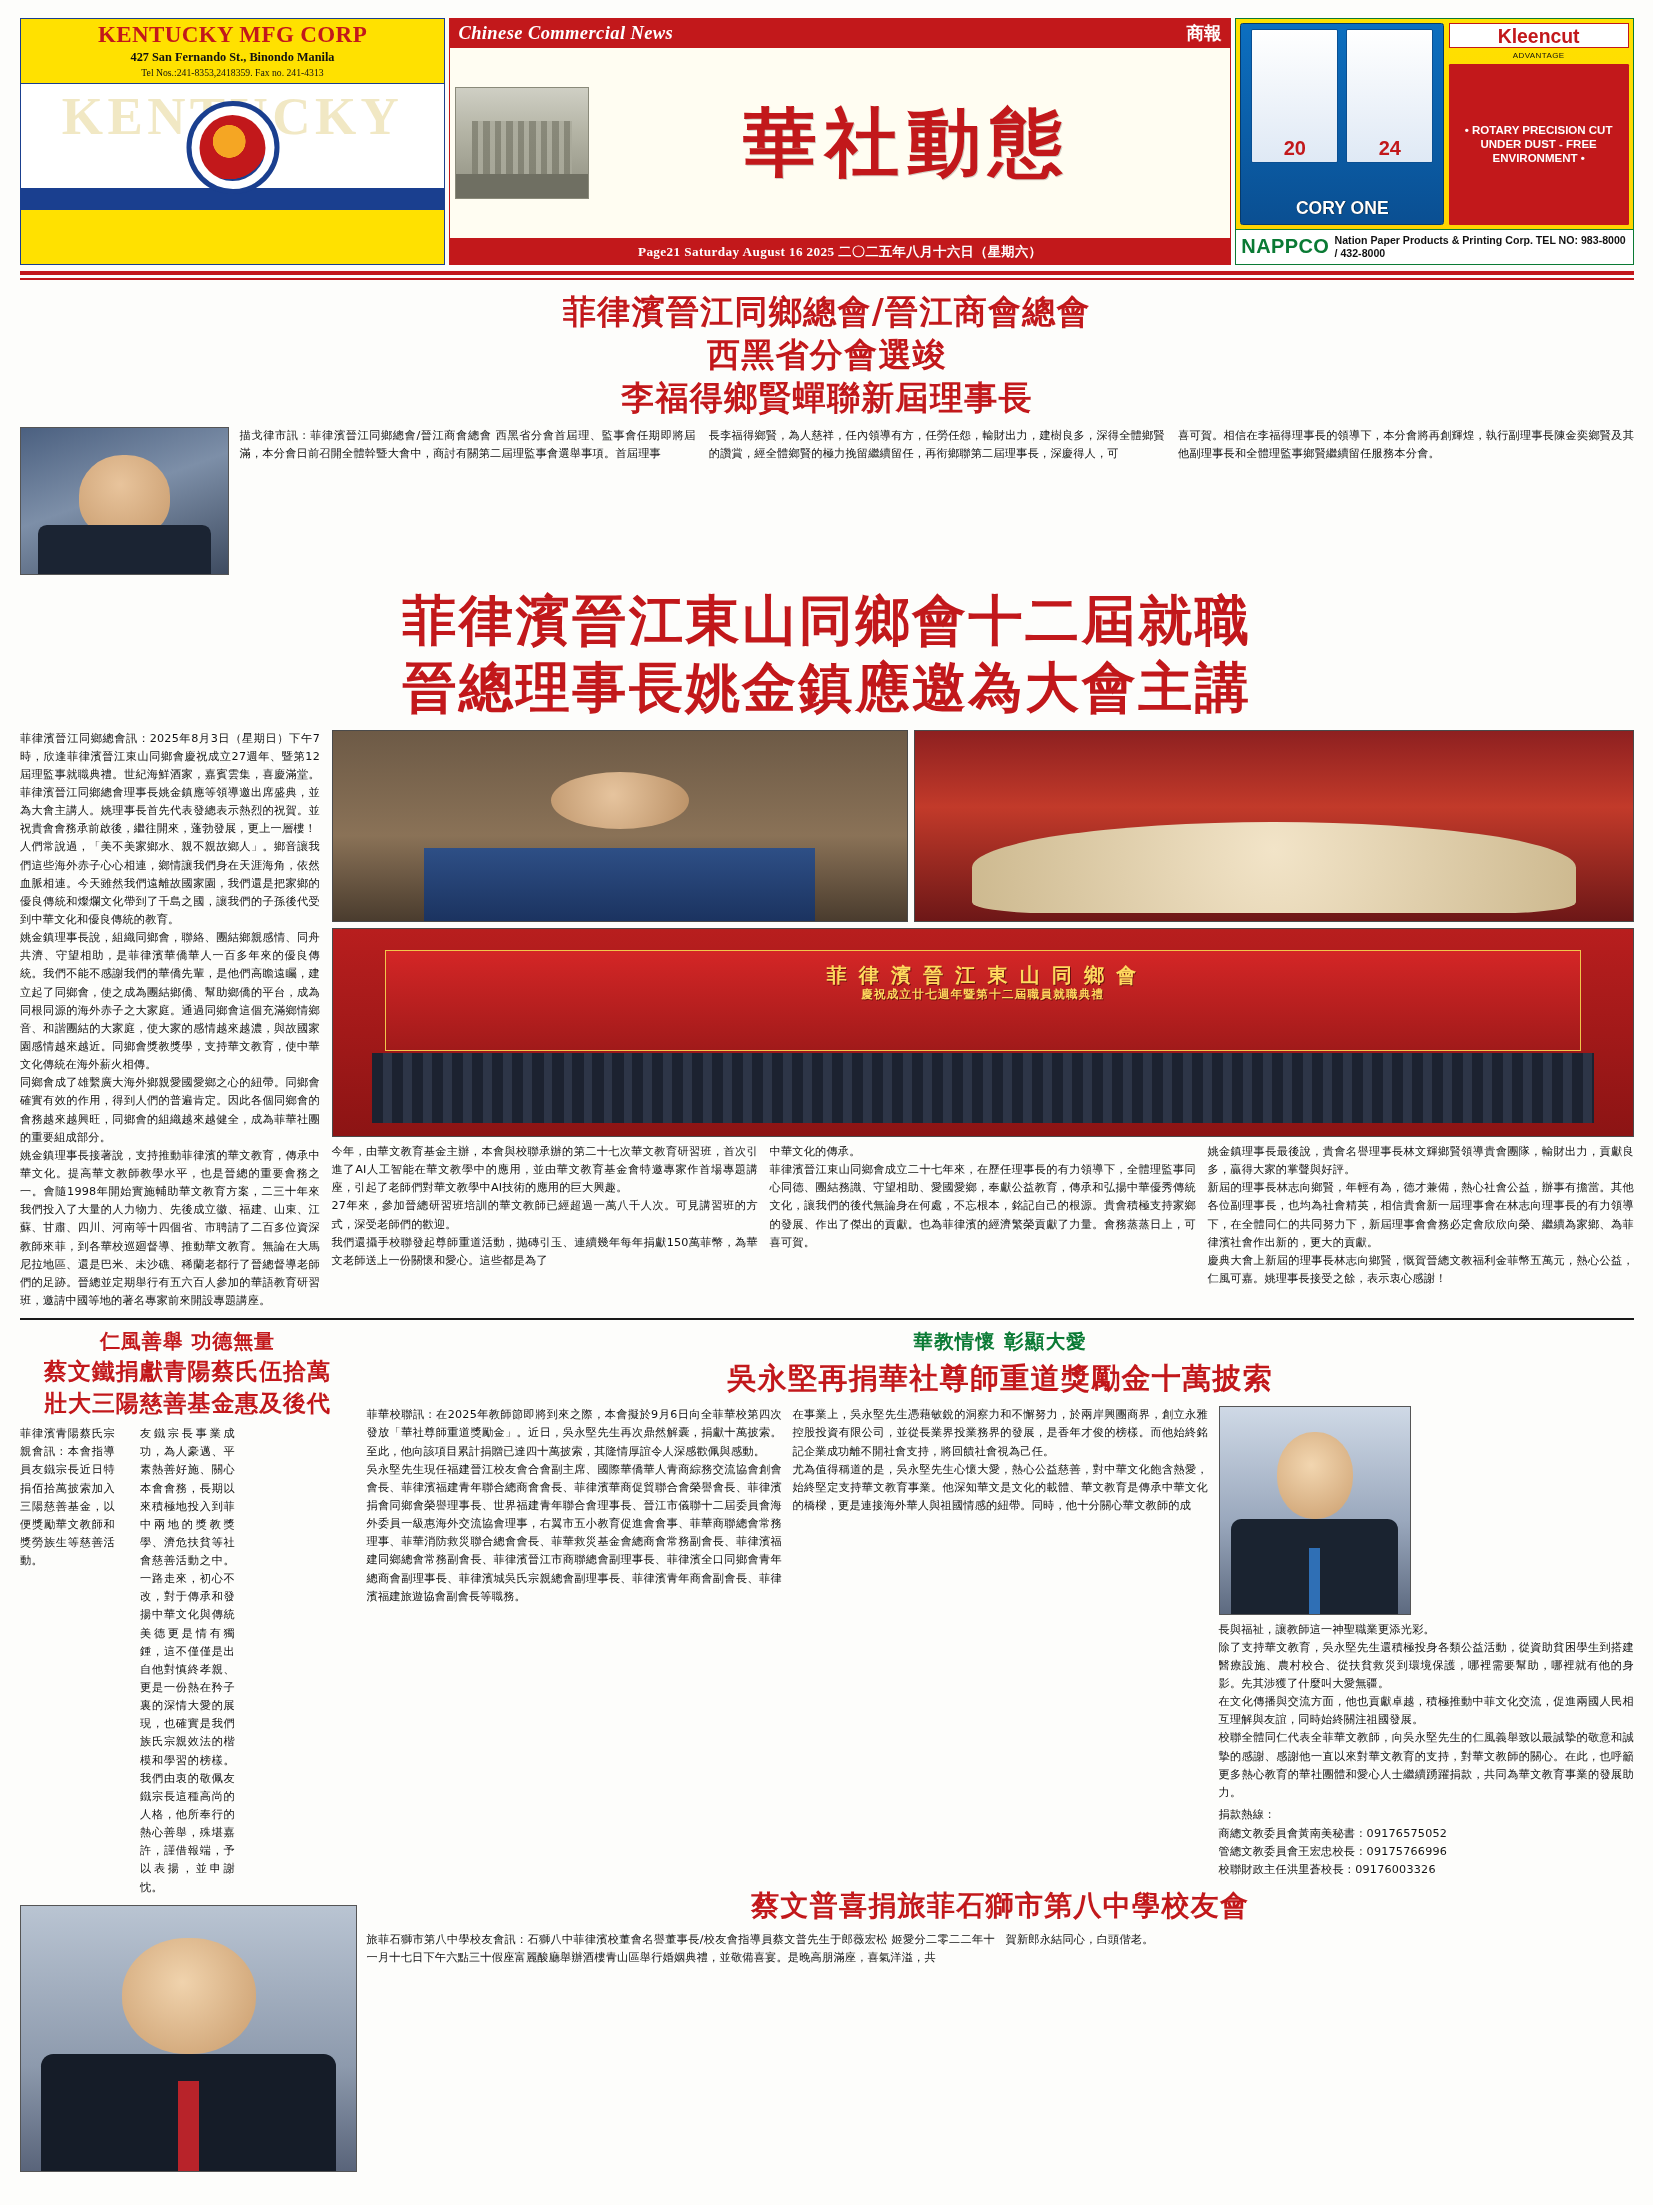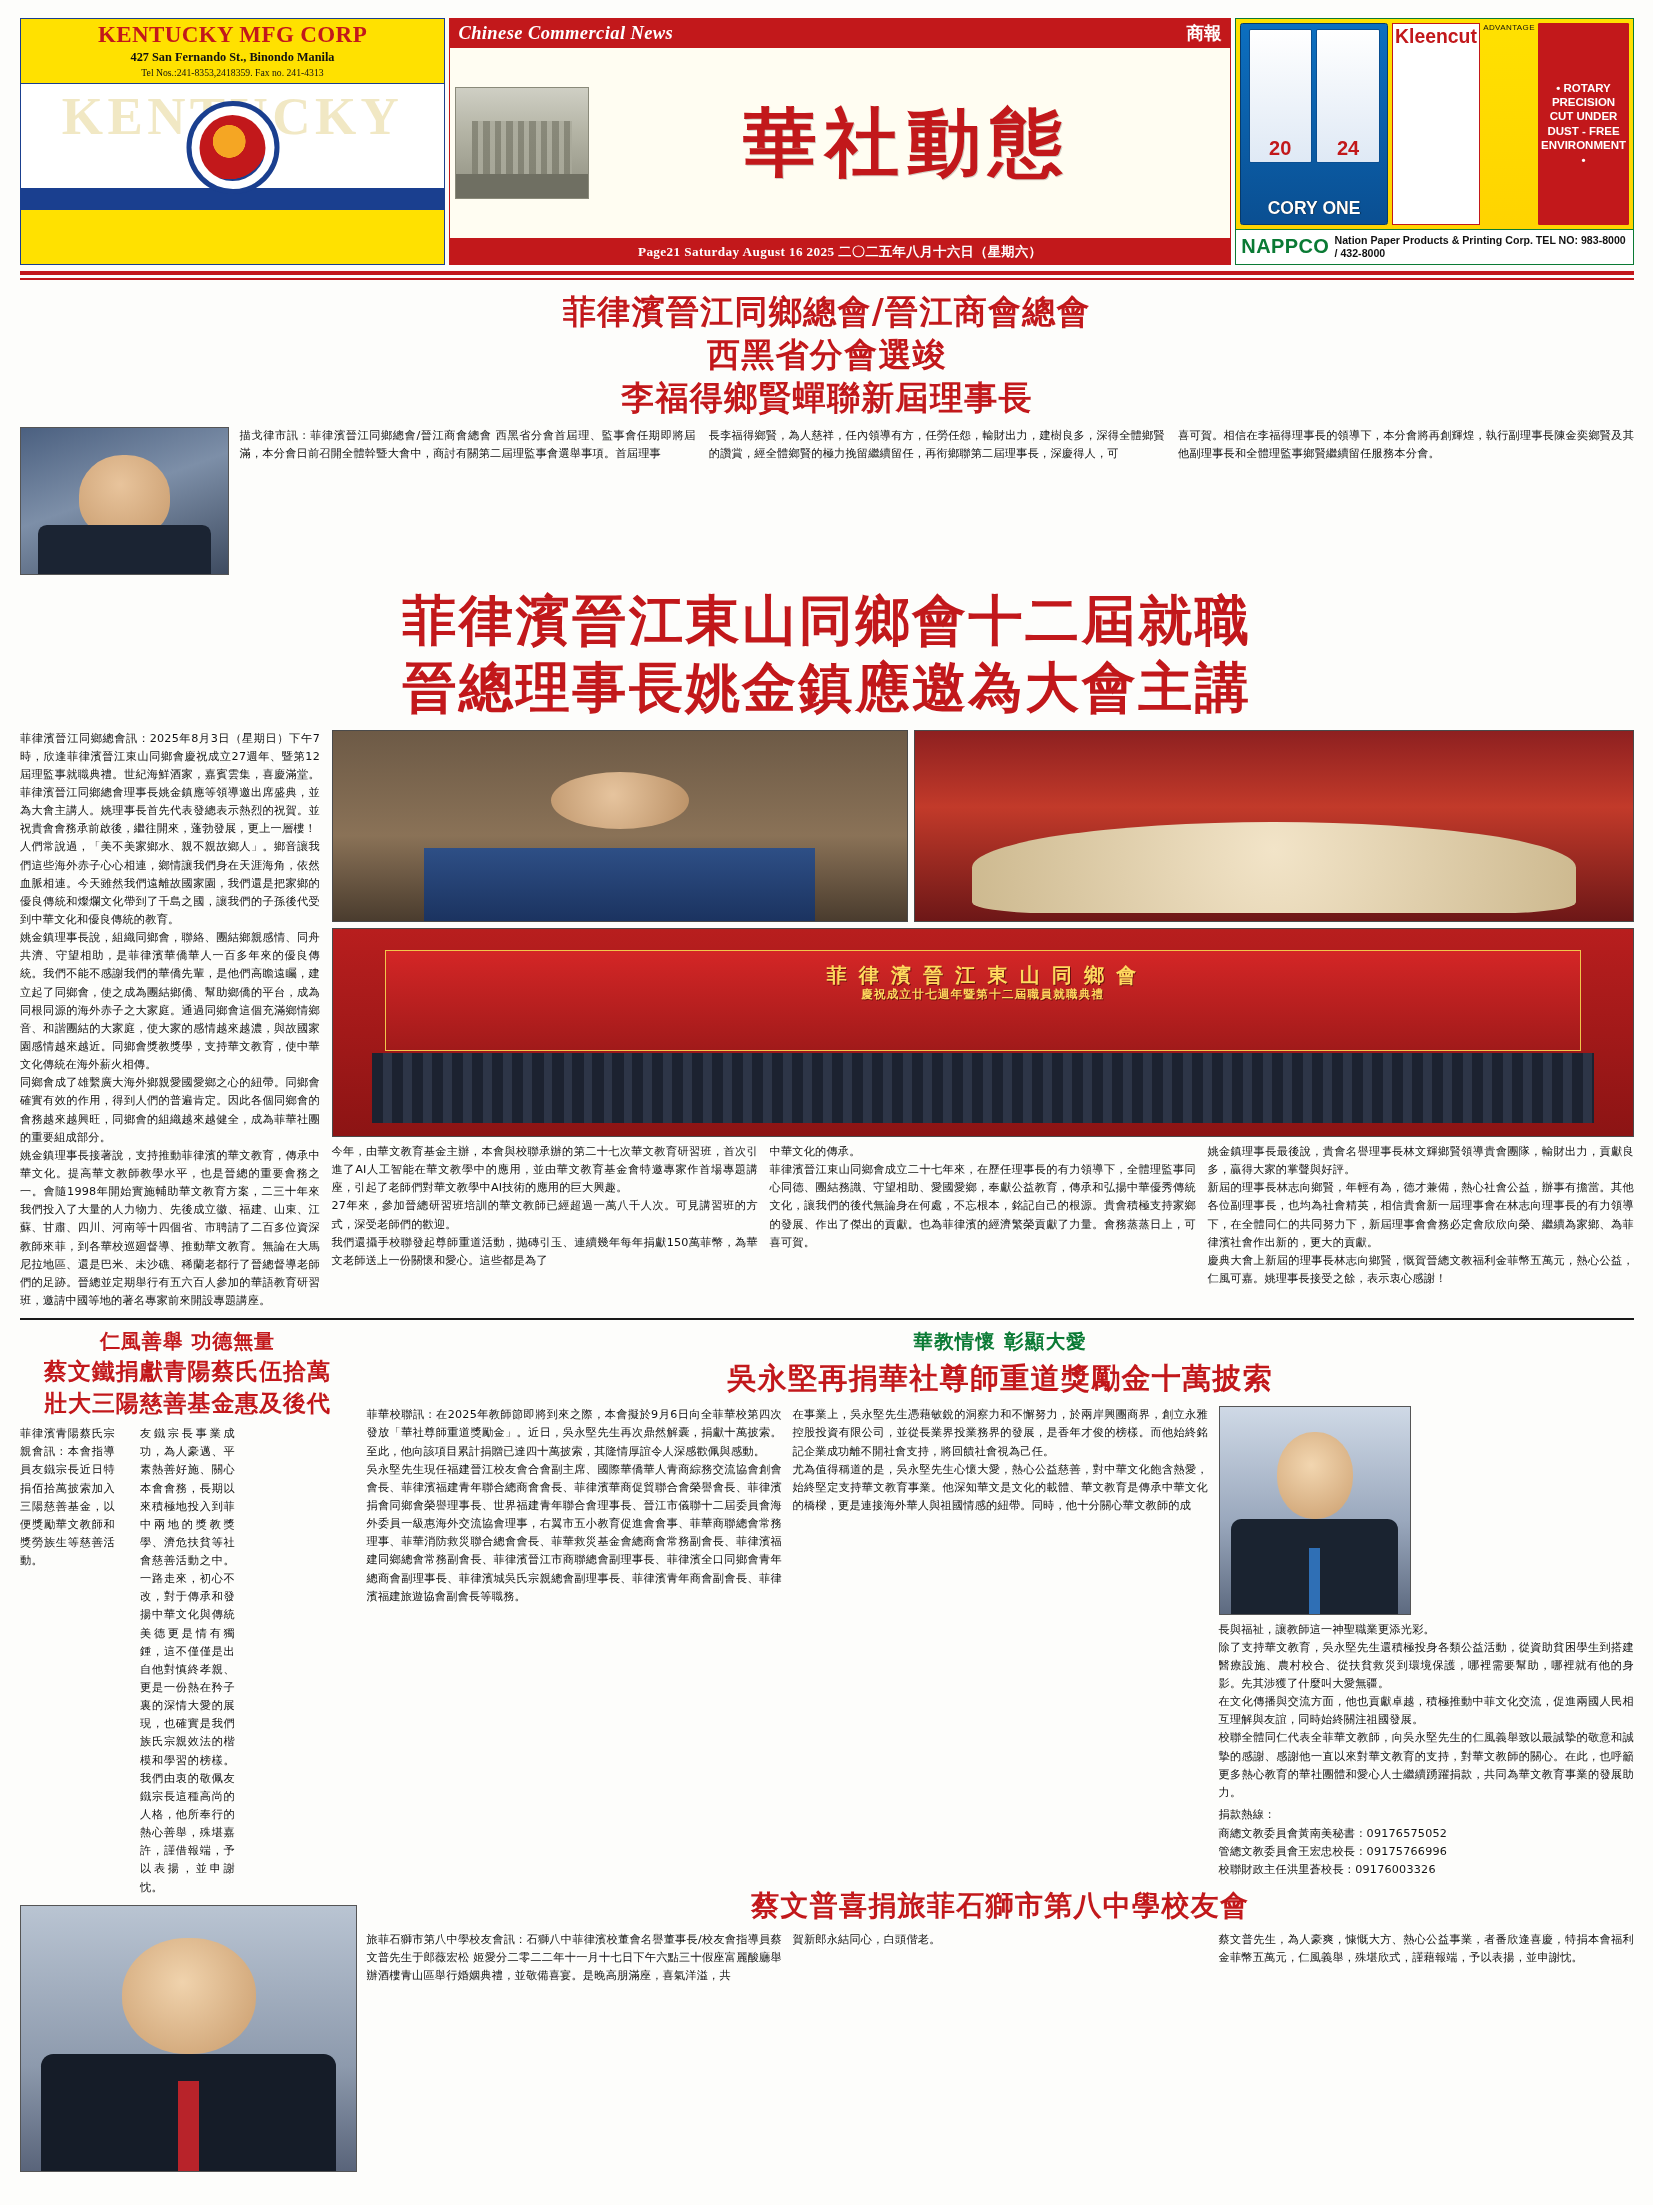--- a/index.html
+++ b/index.html
@@ -219,21 +219,21 @@
   .cory-pack.a{ left:5%; }
   .cory-pack.b{ right:5%; }
   .cory-num{
     position:absolute; bottom:2.6px; left:0; right:0;
     text-align:center;
     font-family:"Liberation Sans", sans-serif;
     font-weight:bold; font-size:20px; color:#c2181b;
   }
   .kleen-box{
     flex:1;
-    display:flex; flex-direction:row; gap:3.5px;
+    display:flex; flex-direction:column; gap:3.5px;
   }
   .kleen-title{
     background:#ffffff;
     border:1.3px solid #c2181b;
     color:#c2181b;
     font-family:"Liberation Sans", sans-serif;
     font-weight:bold; font-size:19.4px;
     text-align:center;
     padding:2.6px 1.8px 0.9px;
     line-height:1;
@@ -670,19 +670,18 @@
           <div class="cn-col">商總文教委員會黃南美秘書：09176575052</div>
           <div class="cn-col">管總文教委員會王宏忠校長：09175766996</div>
           <div class="cn-col">校聯財政主任洪里蒼校長：09176003326</div>
         </div>
       </div>
 
       <div class="last-hl">蔡文普喜捐旅菲石獅市第八中學校友會</div>
       <div class="last-body">
         <div class="cn-col">旅菲石獅市第八中學校友會訊：石獅八中菲律濱校董會名譽董事長/校友會指導員蔡文普先生于郎薇宏松 姬愛分二零二二年十一月十七日下午六點三十假座富麗酸廳舉辦酒樓青山區舉行婚姻典禮，並敬備喜宴。是晚高朋滿座，喜氣洋溢，共</div>
         <div class="cn-col">賀新郎永結同心，白頭偕老。</div>
-        <div class="cn-col">蔡文普先生，為人豪爽，慷慨大方、熱心公益事業，者番欣逢喜慶，特捐本會福利金菲幣五萬元，仁風義舉，殊堪欣式，謹藉報端，予以表揚，並申謝忱。</div>
       </div>
     </div>
   </div>
 
 </div>
 
 
 </body></html>

